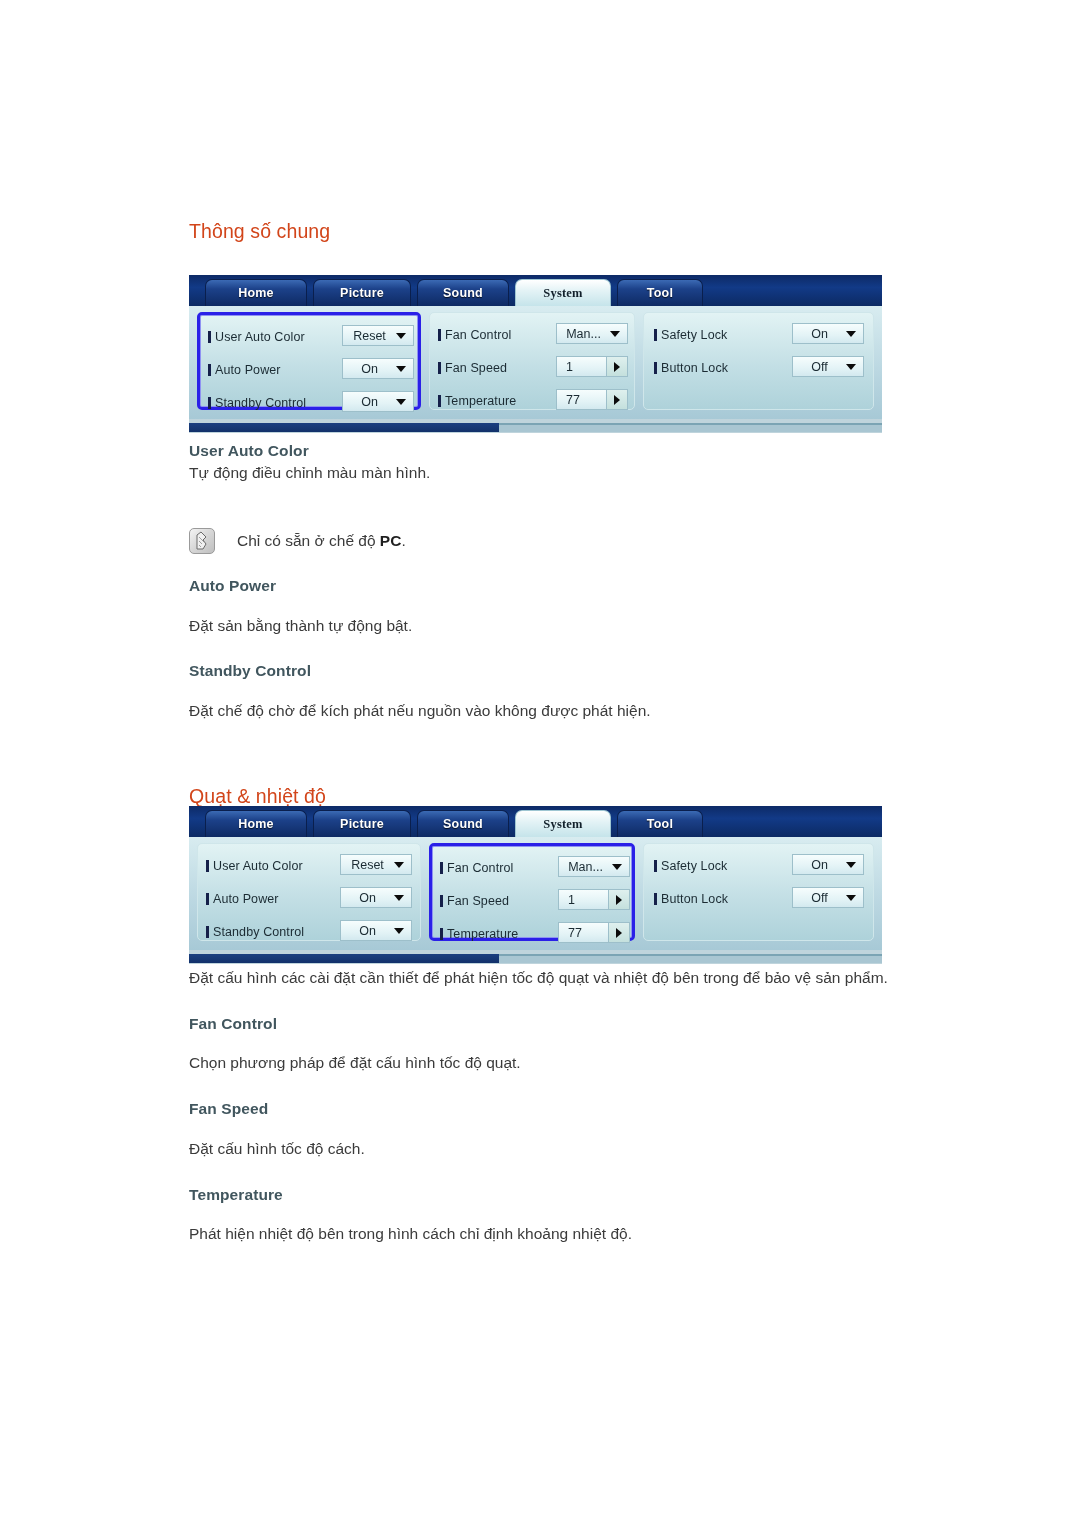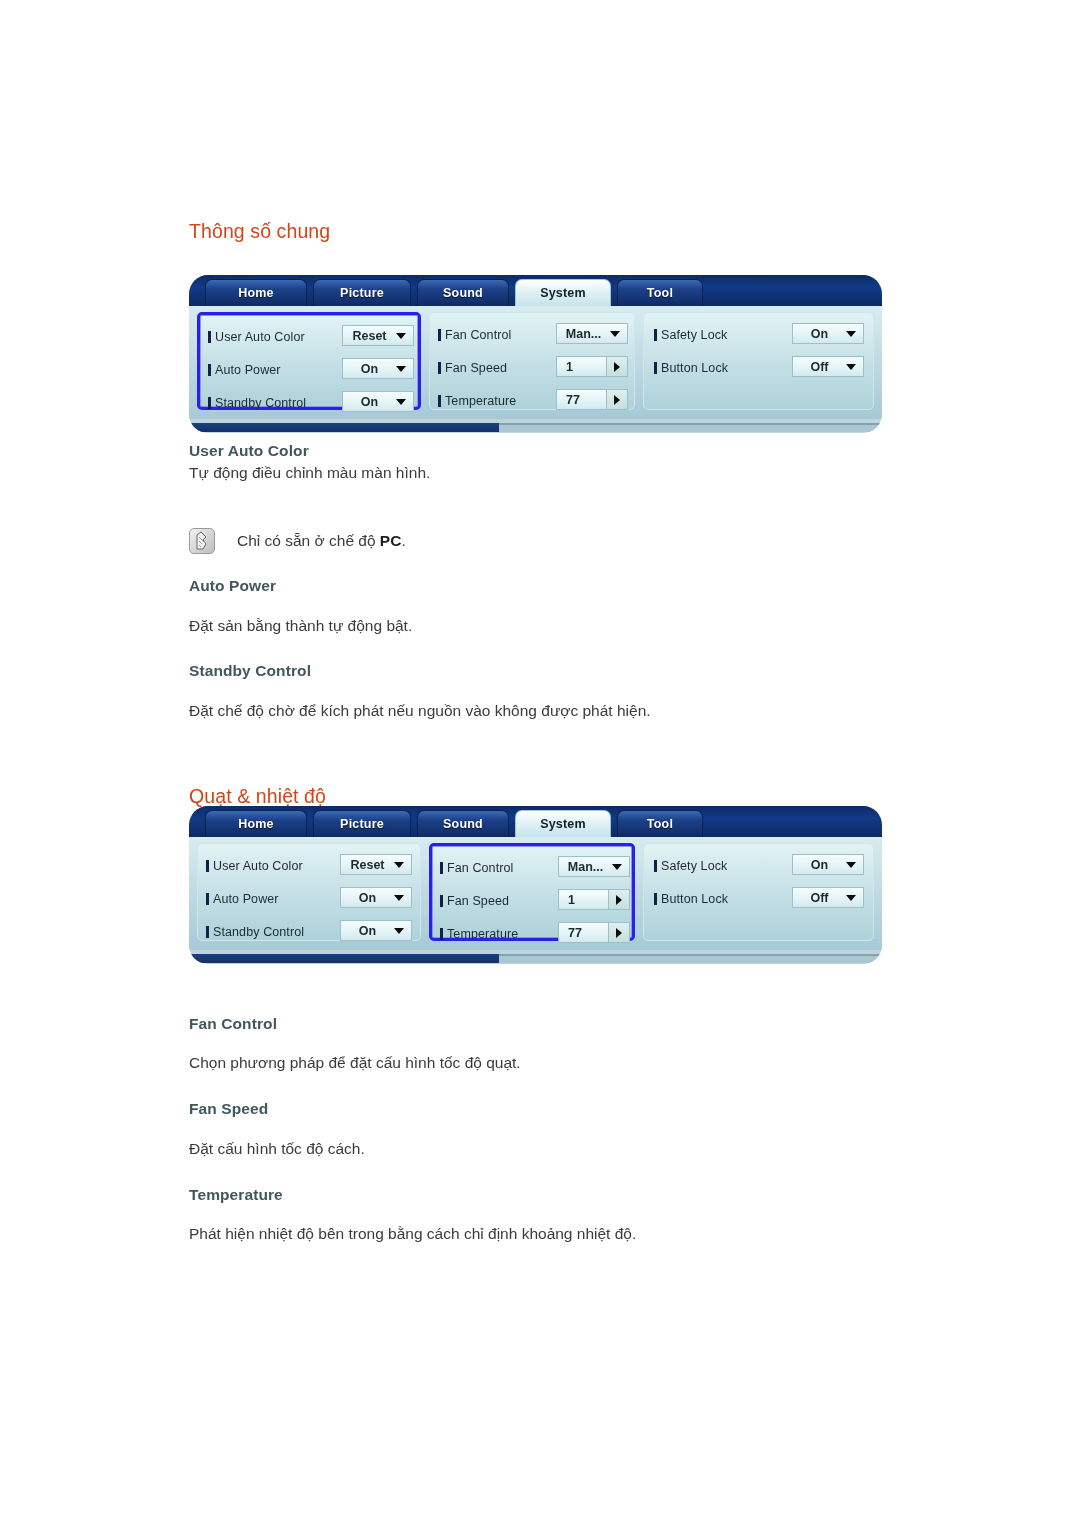--- a/index.html
+++ b/index.html
@@ -80,21 +80,20 @@
   
   .osd {
     position: absolute;
     left: 189px;
     width: 693px;
     height: 158px;
     background: #bfd4dc;
     box-sizing: border-box;
     overflow: hidden;
     font-family: "Liberation Sans", sans-serif;
-    border-radius: 19px;
   }
   .osd-tabbar {
     position: absolute;
     left: 0; top: 0;
     width: 693px;
     height: 31px;
     background: linear-gradient(180deg, #0d2a66 0%, #123a87 40%, #0c2a63 100%);
   }
   .tab {
     position: absolute;
@@ -114,20 +113,21 @@
     border-bottom: none;
     letter-spacing: 0.2px;
   }
   .tab.active {
     background: linear-gradient(180deg, #ffffff 0%, #e4f3f6 40%, #c5e4ea 100%);
     color: #12202b;
     text-shadow: none;
     border: 1px solid #9ec6d2;
     border-bottom: none;
     z-index: 3;
+    font-family: Liberation Serif, serif;
   }
 
   .osd-body {
     position: absolute;
     left: 0;
     top: 31px;
     width: 693px;
     height: 113px;
     background: linear-gradient(180deg, #d8ecf0 0%, #bcd8e2 55%, #a7c9d6 100%);
   }
@@ -166,21 +166,20 @@
   }
 
   .field {
     position: absolute;
     height: 21px;
     box-sizing: border-box;
     border: 1px solid #9dbfca;
     background: linear-gradient(180deg, #f6fdfd 0%, #e3f3f6 60%, #d3e9ef 100%);
     display: flex;
     align-items: center;
-    font-weight: bold;
   }
   .field .fval {
     flex: 1 1 auto;
     text-align: center;
     font-size: 12.5px;
     color: #1b2b33;
     white-space: nowrap;
     padding-left: 2px;
   }
   .field.dd .fval { text-align: center; padding-right: 2px; }
@@ -454,23 +453,24 @@
         </div>
       </div>
     </div>
 
     <div class="osd-foot">
       <div class="osd-foot-line"></div>
       <div class="osd-foot-fill"></div>
     </div>
   </div>
 
+  <div class="para" style="top:969px;">Đặt cấu hình các cài đặt cần thiết để phát hiện tốc độ quạt và nhiệt độ bên trong để bảo vệ sản phẩm.</div>
 
   <div class="h-sub" style="top:1015px;">Fan Control</div>
   <div class="para" style="top:1054px;">Chọn phương pháp để đặt cấu hình tốc độ quạt.</div>
 
   <div class="h-sub" style="top:1100px;">Fan Speed</div>
   <div class="para" style="top:1140px;">Đặt cấu hình tốc độ cách.</div>
 
   <div class="h-sub" style="top:1186px;">Temperature</div>
-  <div class="para" style="top:1225px;">Phát hiện nhiệt độ bên trong bằng cách chỉ định khoảng nhiệt độ.</div>
+  <div class="para" style="top:1225px;">Phát hiện nhiệt độ bên trong hình cách chỉ định khoảng nhiệt độ.</div>
 
 </div>
 
 </body></html>

